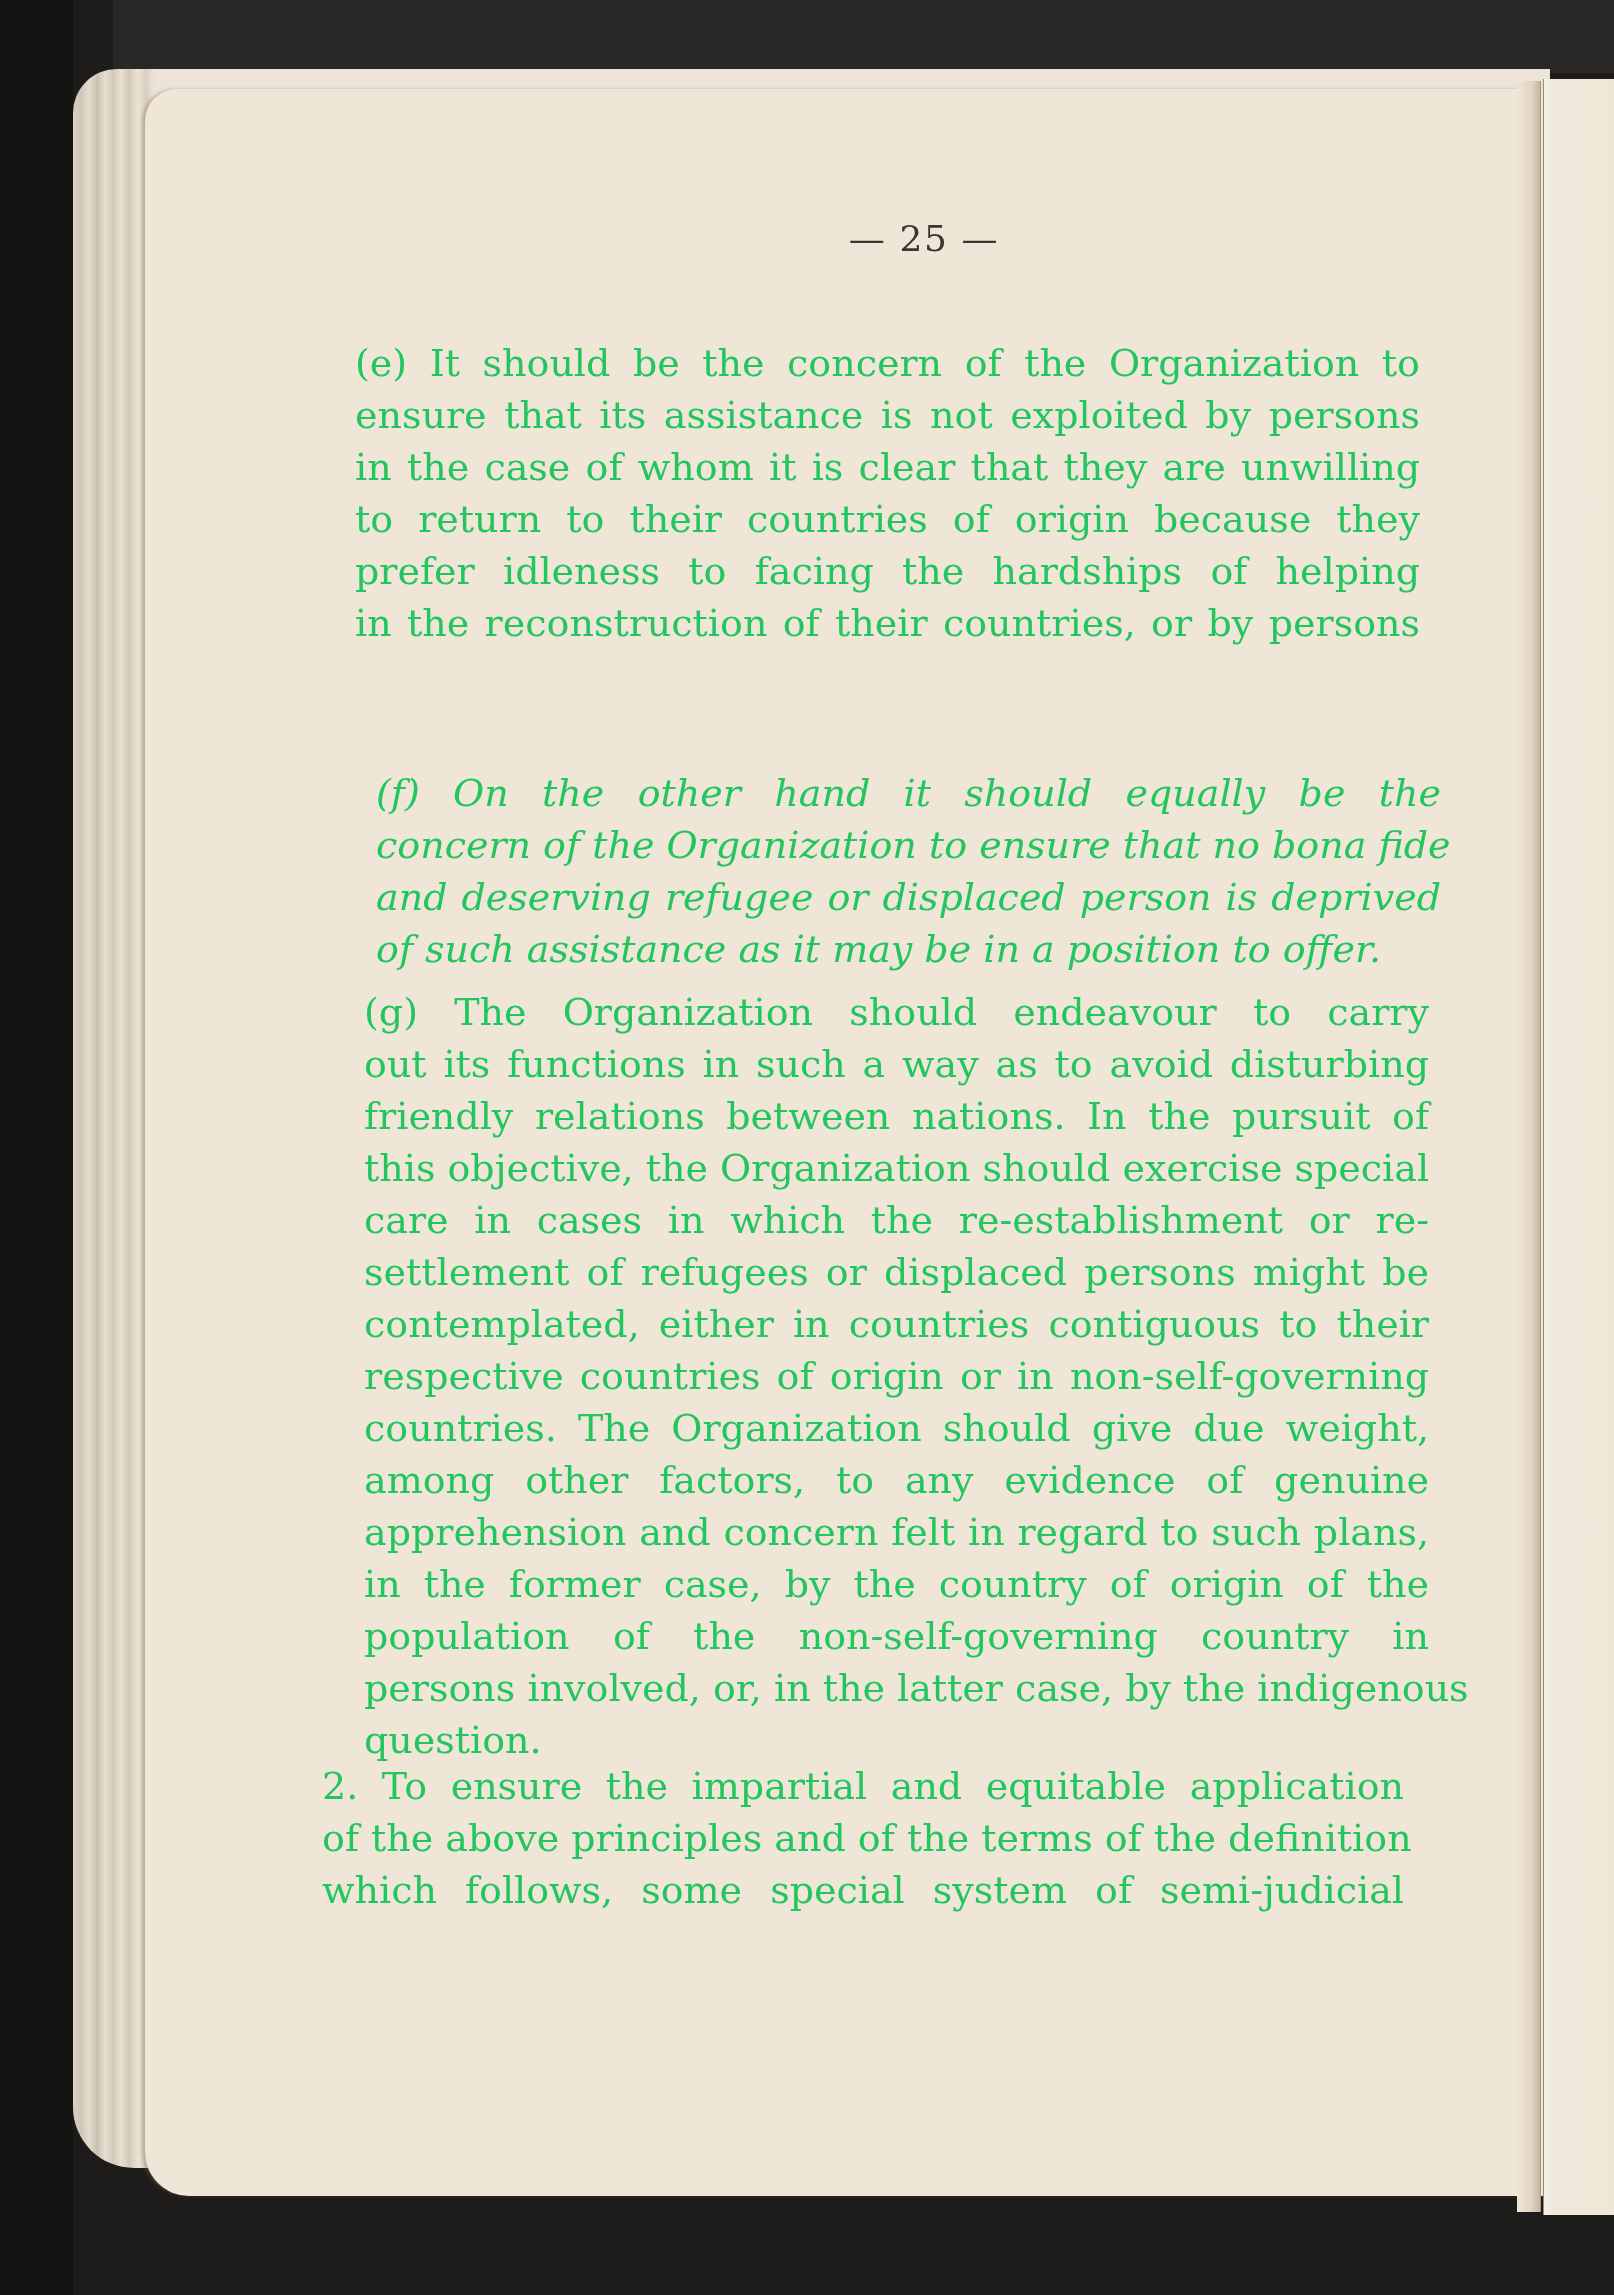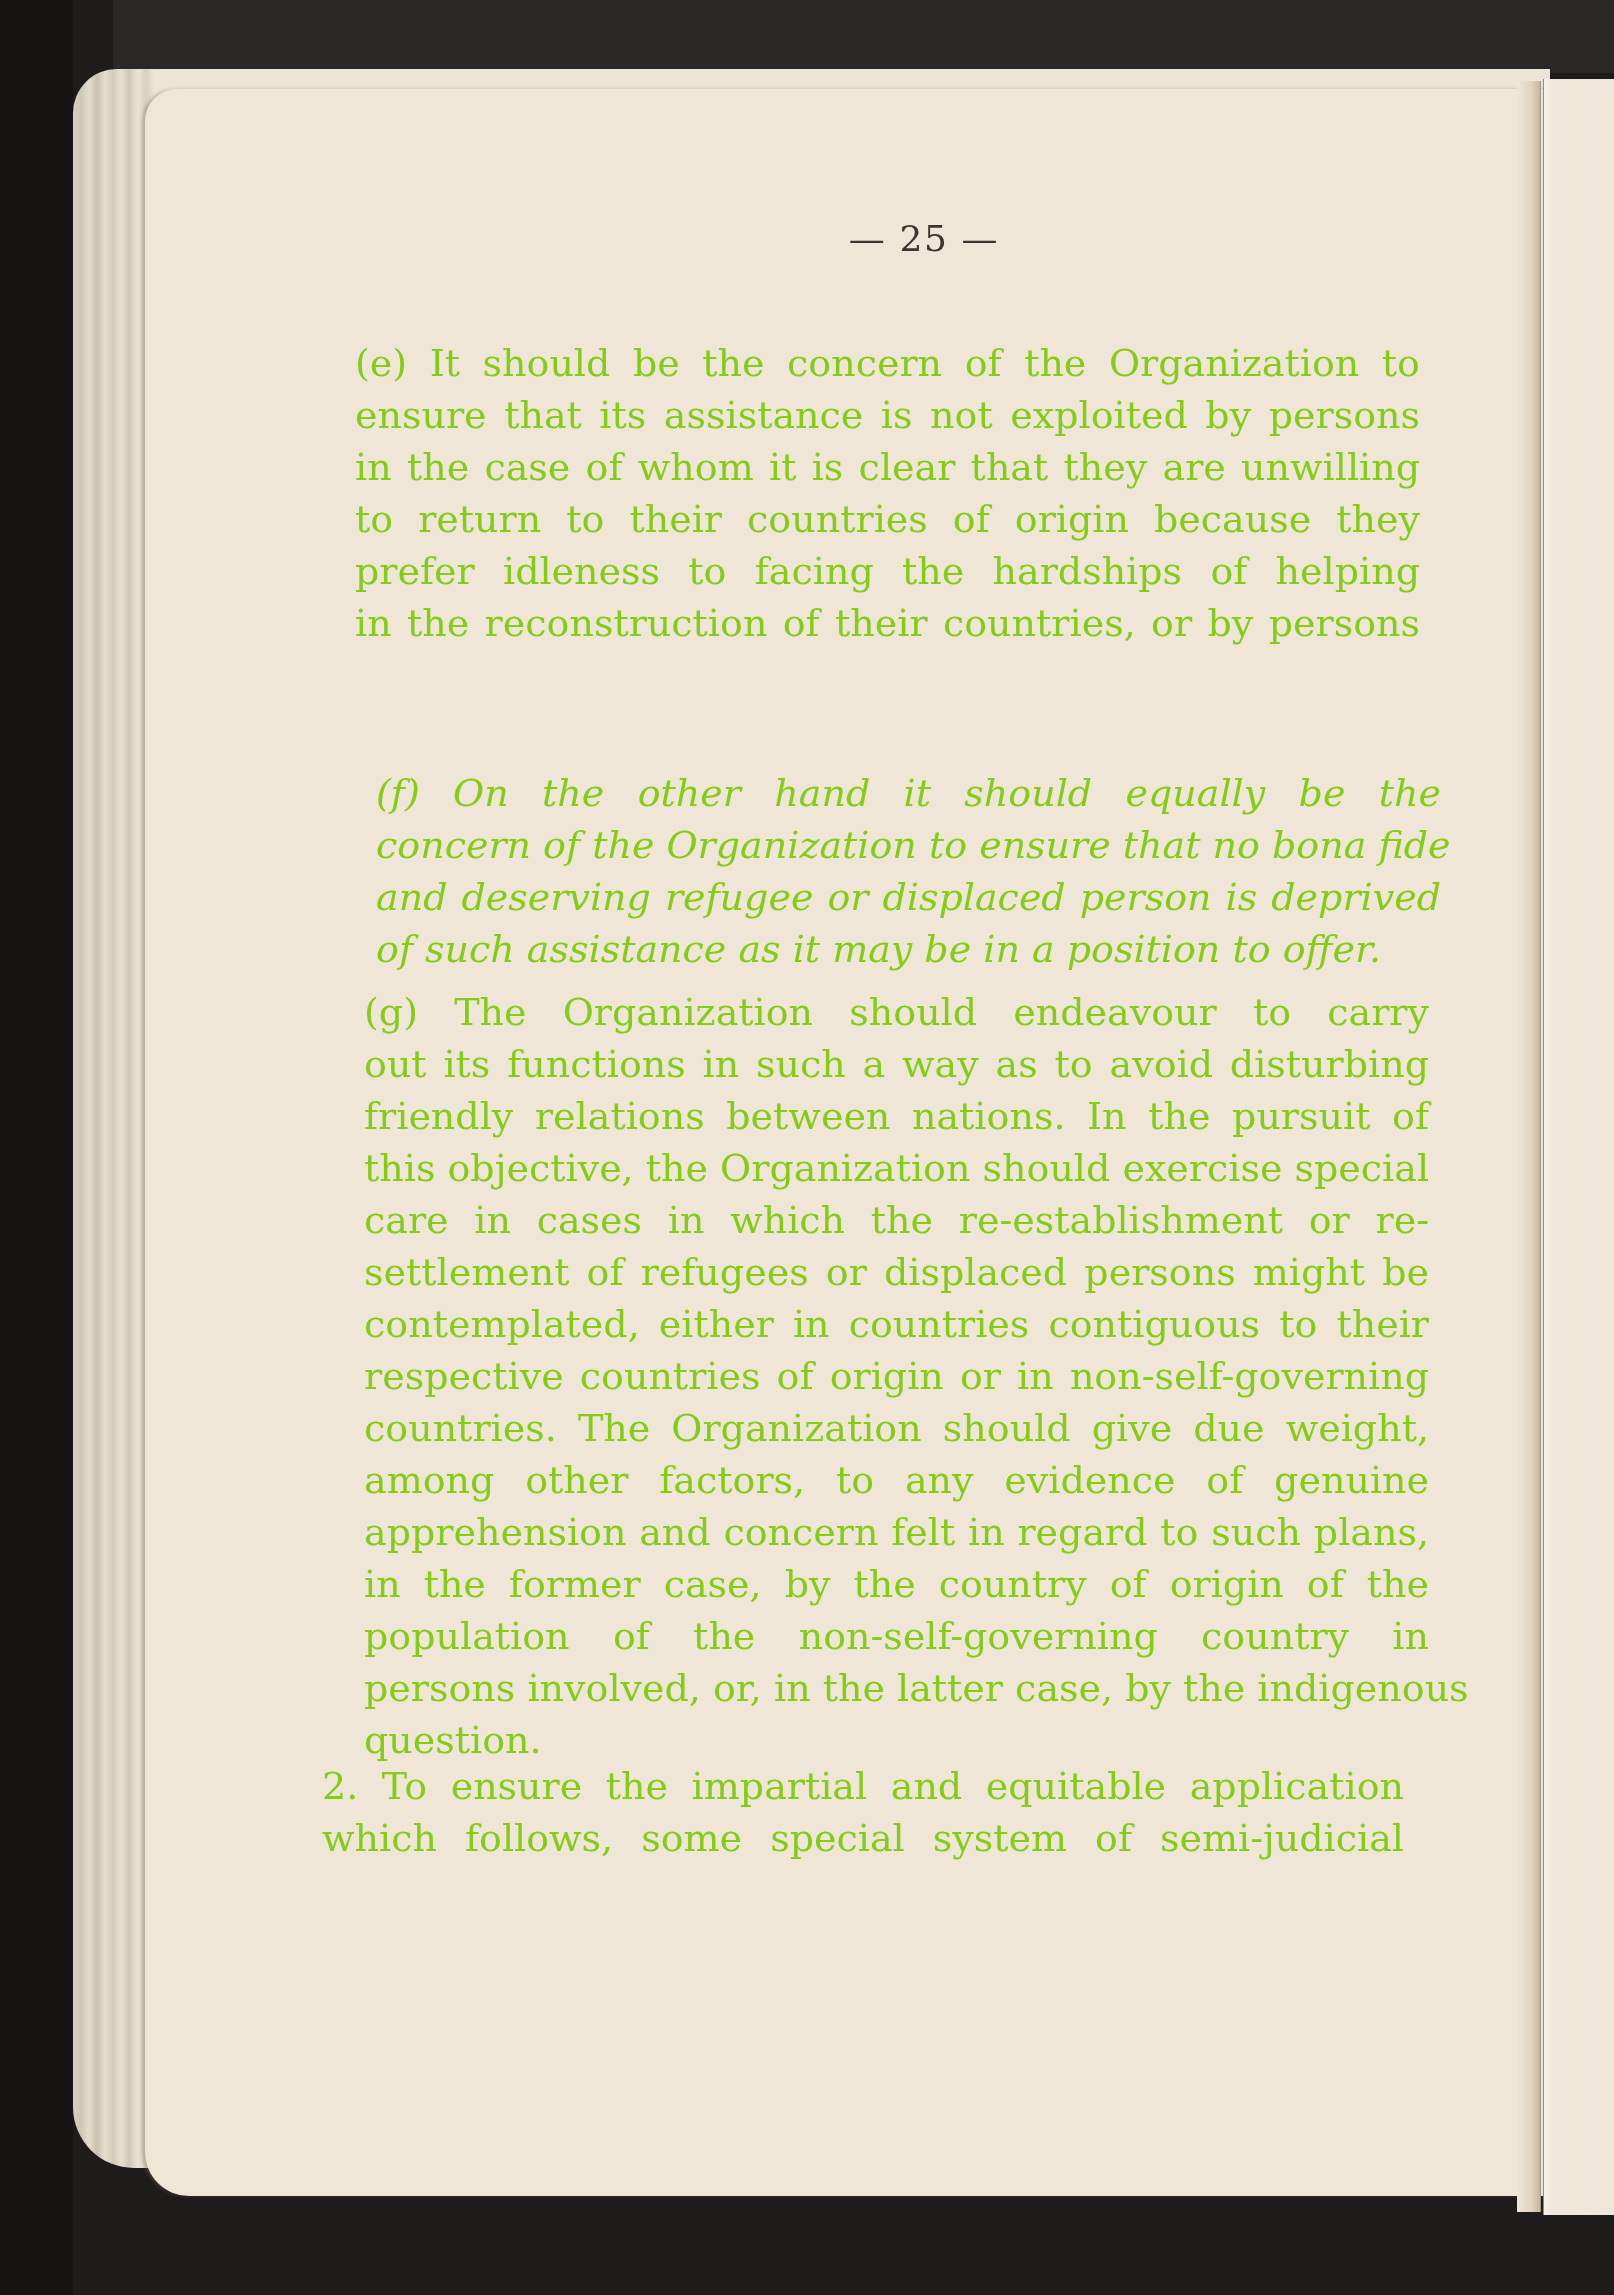--- a/index.html
+++ b/index.html
@@ -35,21 +35,21 @@
     position:absolute; left:1543px; top:79px; width:71px; height:2136px;
     background:linear-gradient(90deg,#f3f1ec 0px,#f1e7da 9.7px,#f0e6d8 100%);
     border-left:1.6px solid #9c8b72;
   }
   .page-number {
     position:absolute; left:0; top:218px; width:1848px; text-align:center;
     font-size:36px; color:#3a3530; letter-spacing:1.6px;
   }
   .text-block {
     position:absolute; left:355px; width:1065px;
-    color:#84cc16; font-size:38px; line-height:52px;
+    color:#22c55e; font-size:38px; line-height:52px;
   }
   .line { display:block; text-align:justify; text-align-last:justify; white-space:nowrap; }
   .line.last { text-align-last:left; }
 </style>
 </head>
 <body>
 
 <div class="bg-left"></div>
 <div class="bg-top"></div>
 <div class="page-stack"></div>
@@ -88,15 +88,16 @@
   <span class="line">among other factors, to any evidence of genuine</span>
   <span class="line">apprehension and concern felt in regard to such plans,</span>
   <span class="line">in the former case, by the country of origin of the</span>
   <span class="line">population of the non-self-governing country in</span>
   <span class="line">persons involved, or, in the latter case, by the indigenous</span>
   <span class="line last">question.</span>
 </div>
 
 <div class="text-block" style="top:1760px; left:322px; width:1082px;">
   <span class="line">2.  To ensure the impartial and equitable application</span>
+  <span class="line">of the above principles and of the terms of the definition</span>
   <span class="line">which follows, some special system of semi-judicial</span>
 </div>
 
 
 </body></html>

